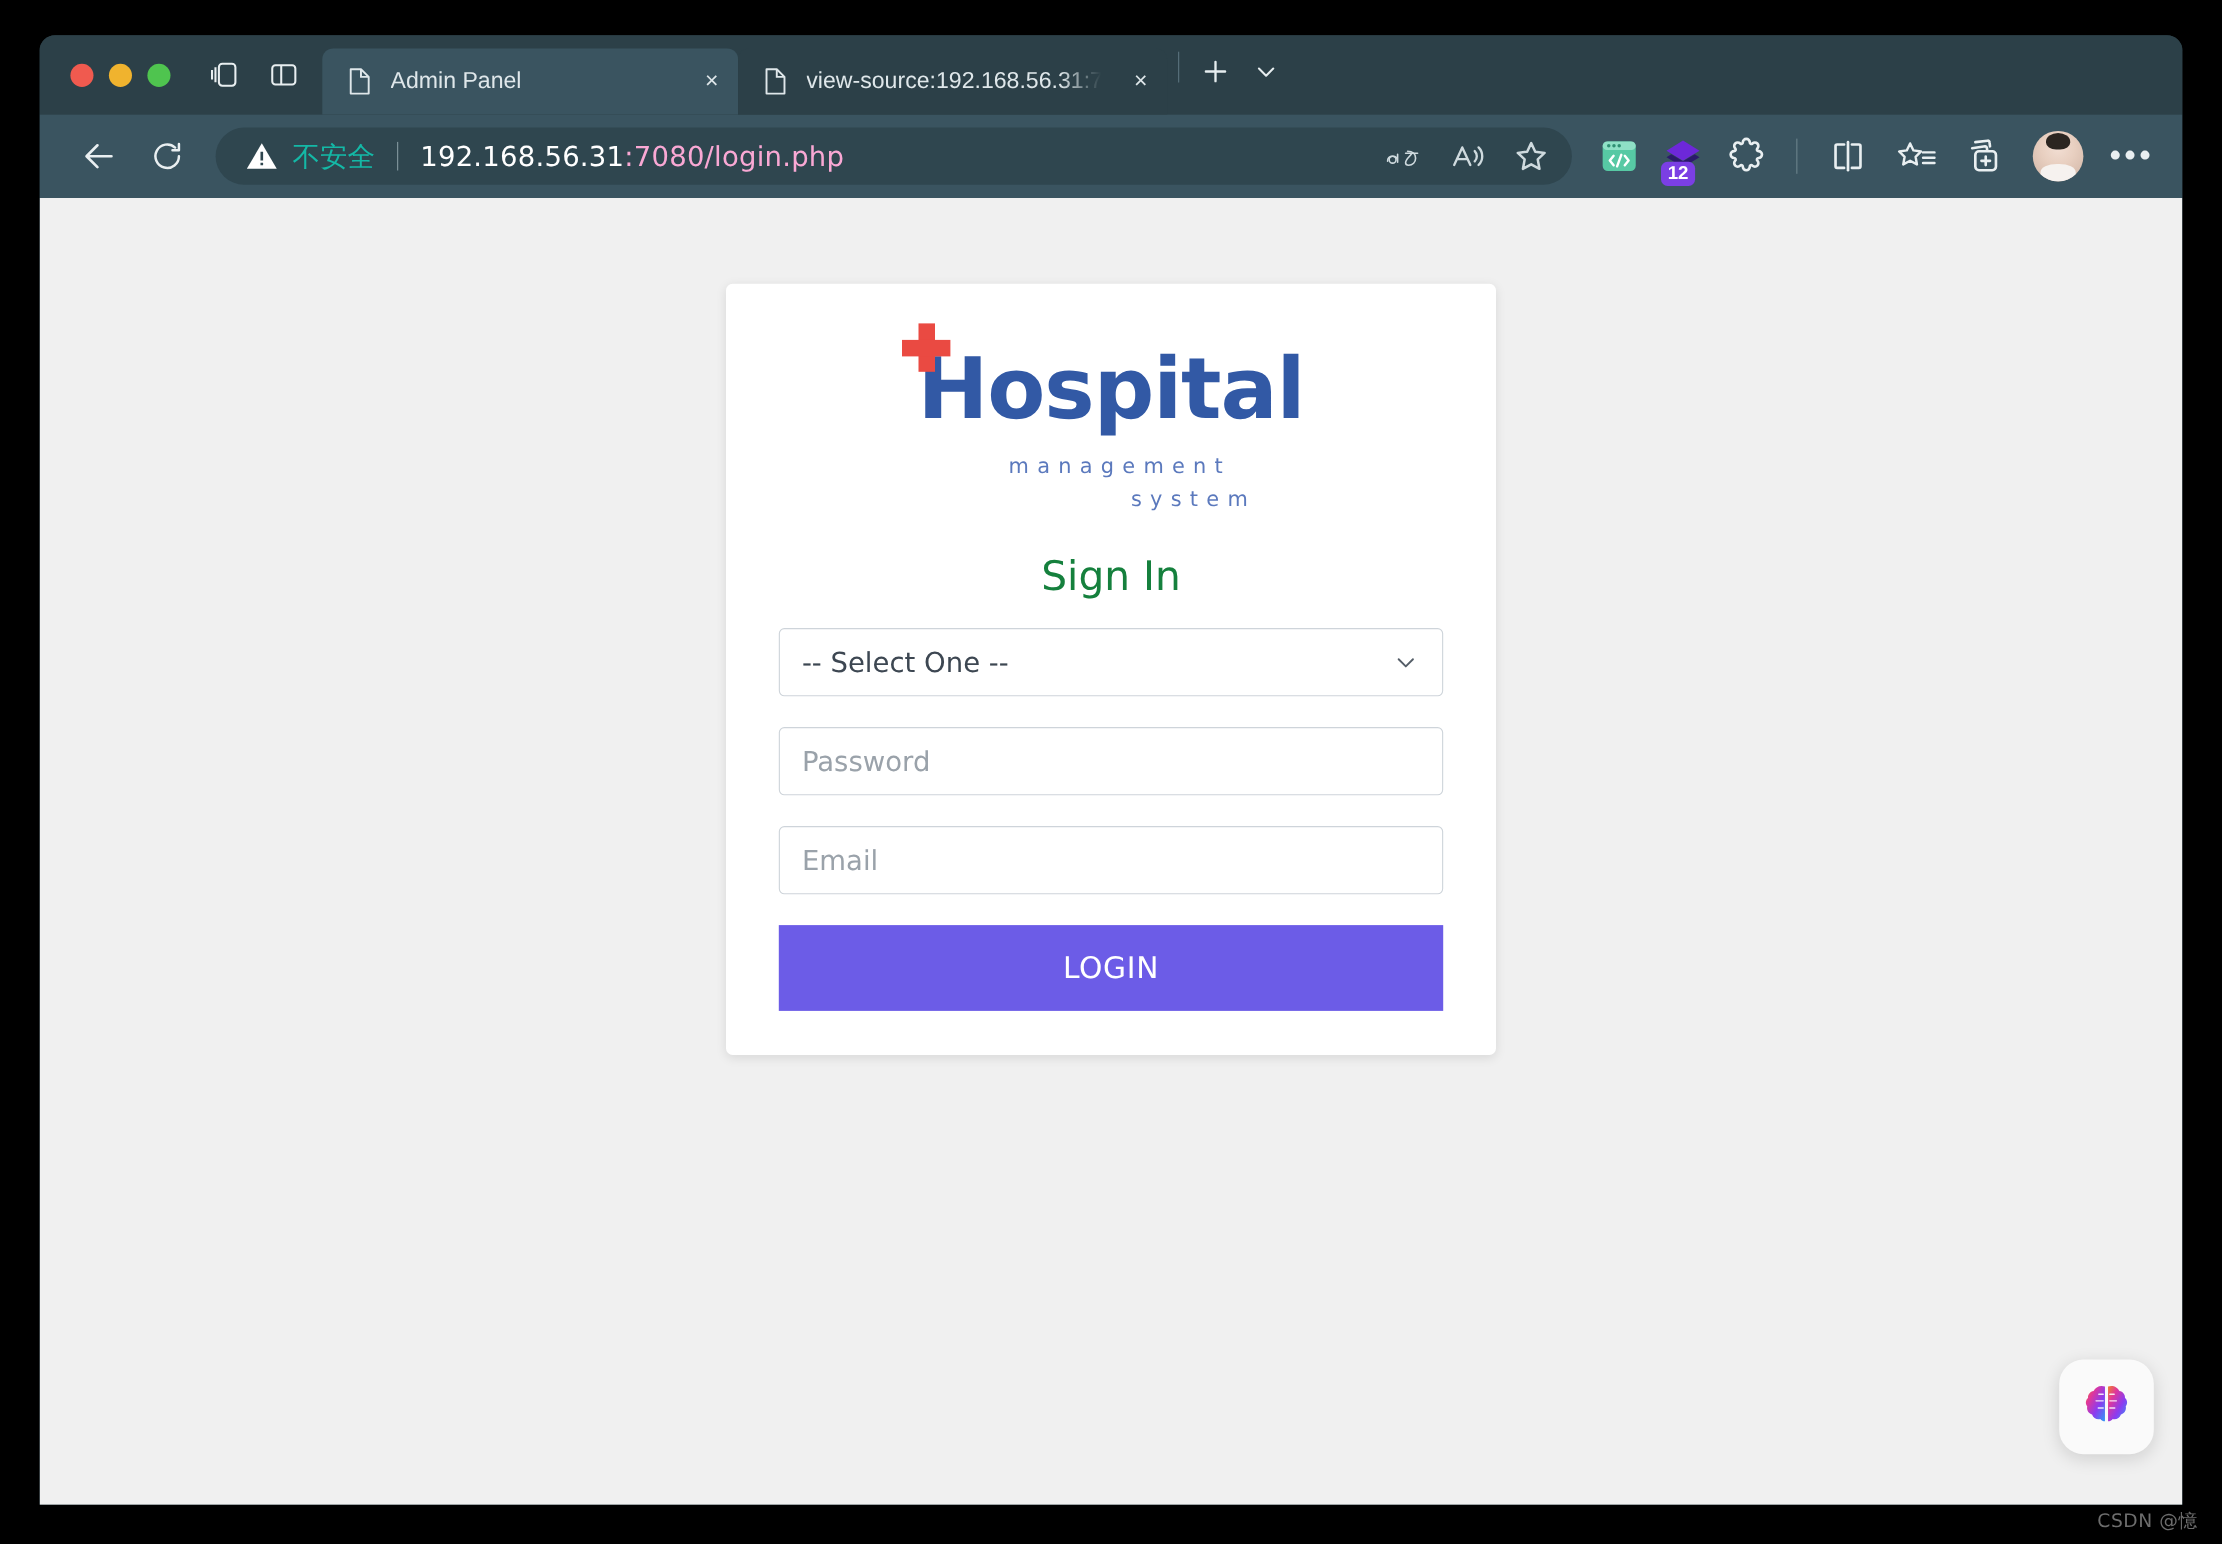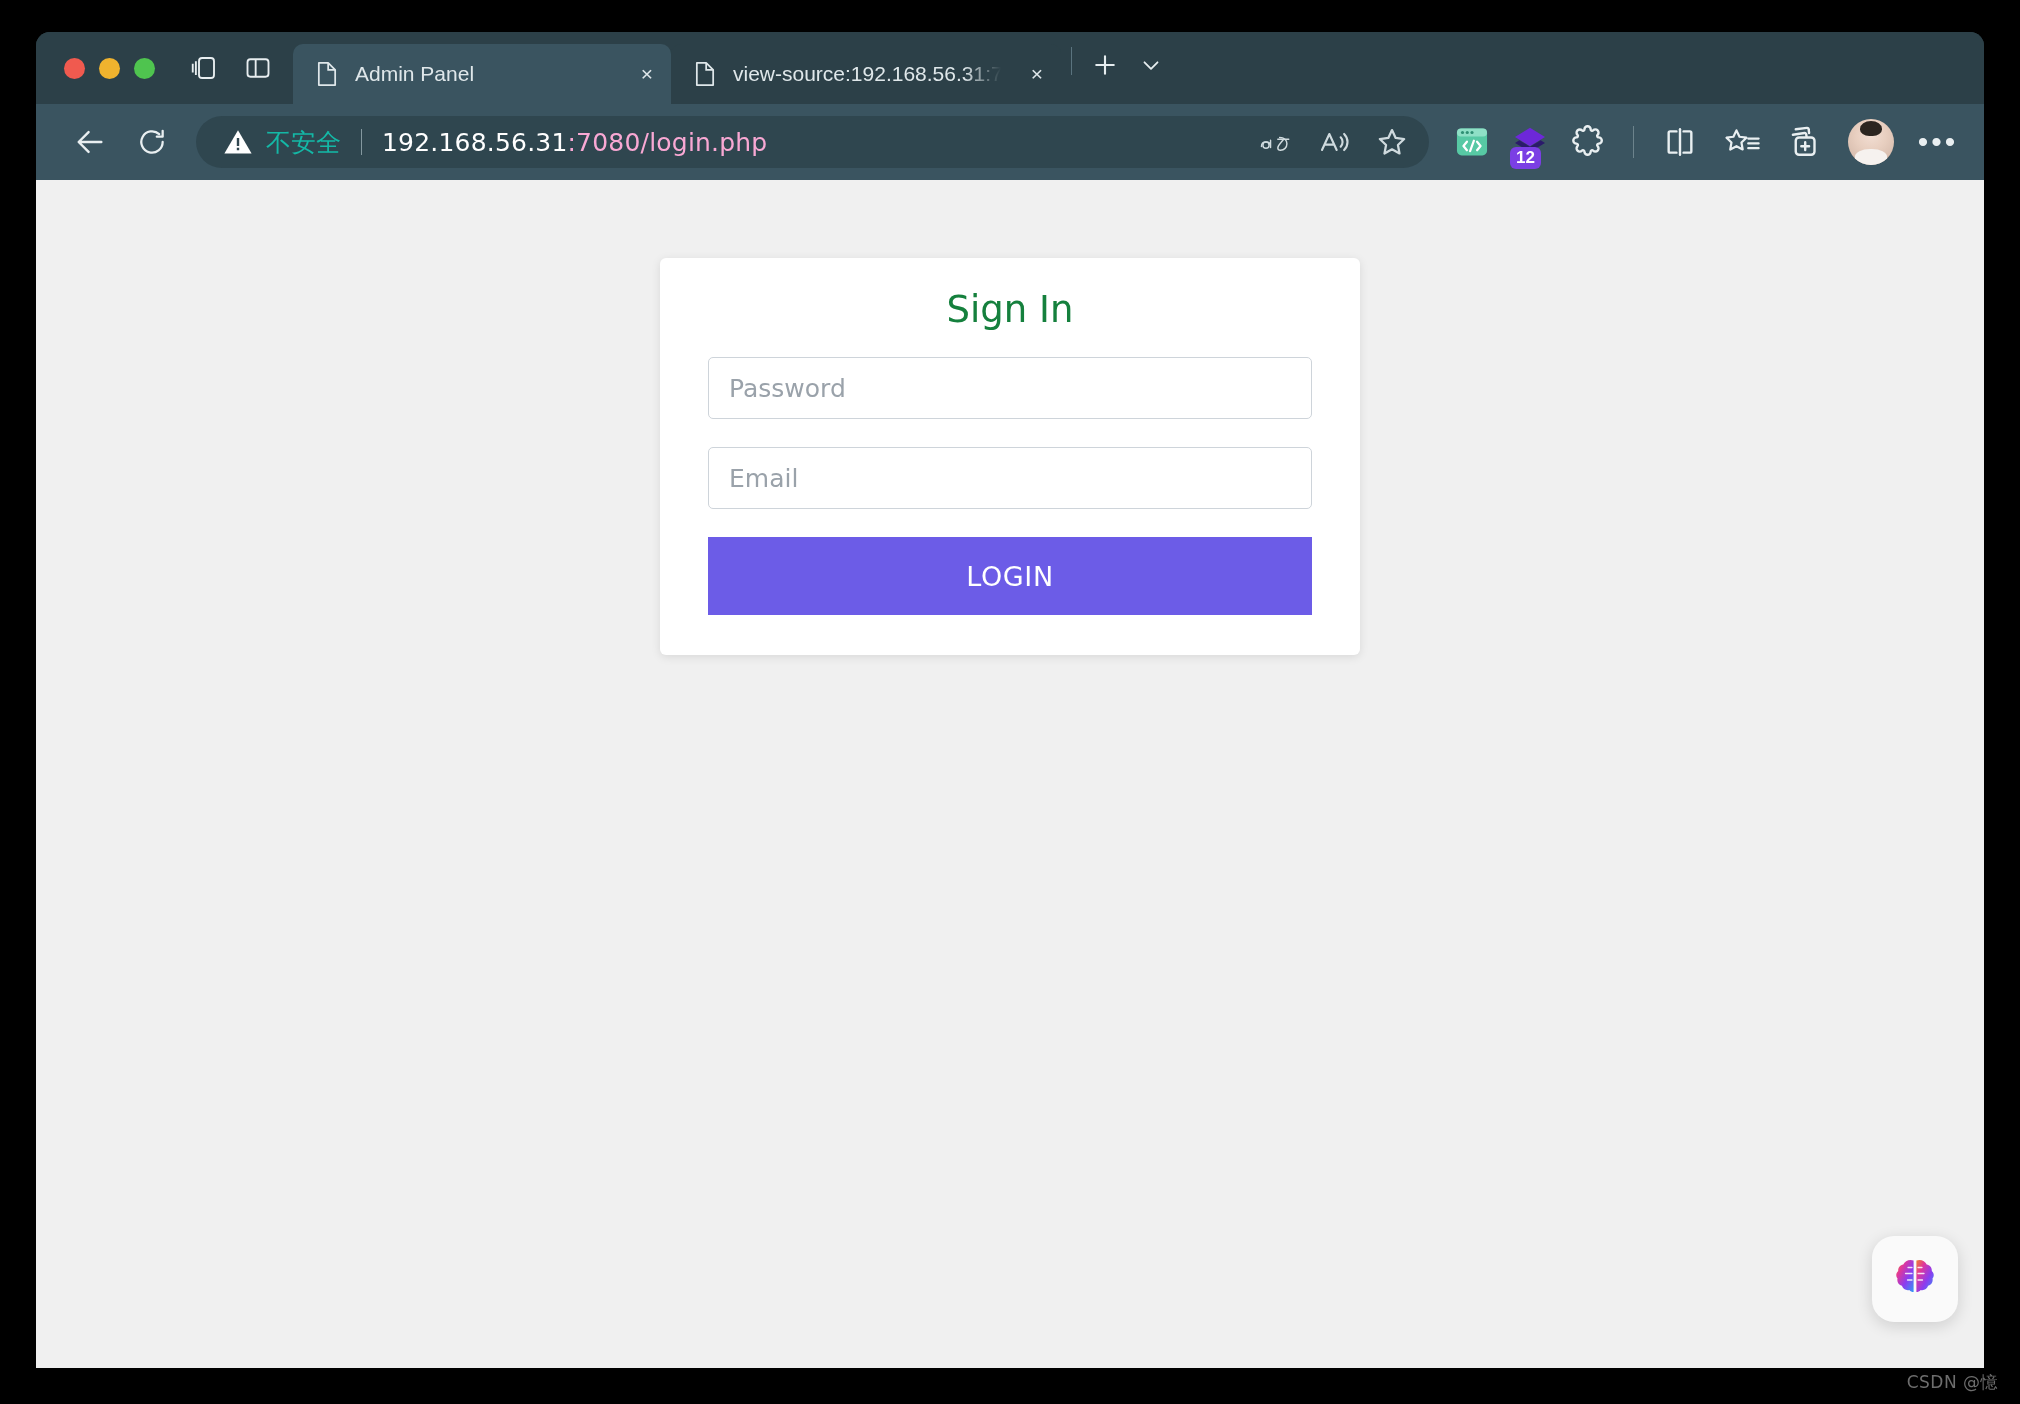--- a/index.html
+++ b/index.html
@@ -451,25 +451,47 @@
       </div>
 
       <div class="avatar"></div>
 
       <div class="dots-ico">•••</div>
     </div>
 
     <div class="viewport">
       <div class="card">
 
+        <div class="logo-wrap">
+          <div class="logo">
+            <div class="logo-main">
+              <span class="logo-word">
+                <span class="cross"></span>
+                <span>Hospital</span>
+              </span>
+            </div>
+            <div class="logo-sub1" style="position:absolute; left:0; top:112px; width:100%;">management</div>
+            <div class="logo-sub2" style="position:absolute; left:0; top:142px; width:100%;">system</div>
+          </div>
+        </div>
 
         <h1 class="signin">Sign In</h1>
 
         <div class="form">
 
+          <div class="select-wrap">
+            <div class="select-box">
+              <span>-- Select One --</span>
+              <span class="chev">
+                <svg width="26" height="26" viewBox="0 0 24 24" fill="none" stroke="currentColor" stroke-width="1.6">
+                  <path d="M6 9.5l6 6 6-6" stroke-linecap="round" stroke-linejoin="round"></path>
+                </svg>
+              </span>
+            </div>
+          </div>
 
           <input class="field" type="password" placeholder="Password" style="">
 
           <input class="field" type="text" placeholder="Email" style="">
 
 
           <button class="login-btn">LOGIN</button>
         </div>
       </div>
 

